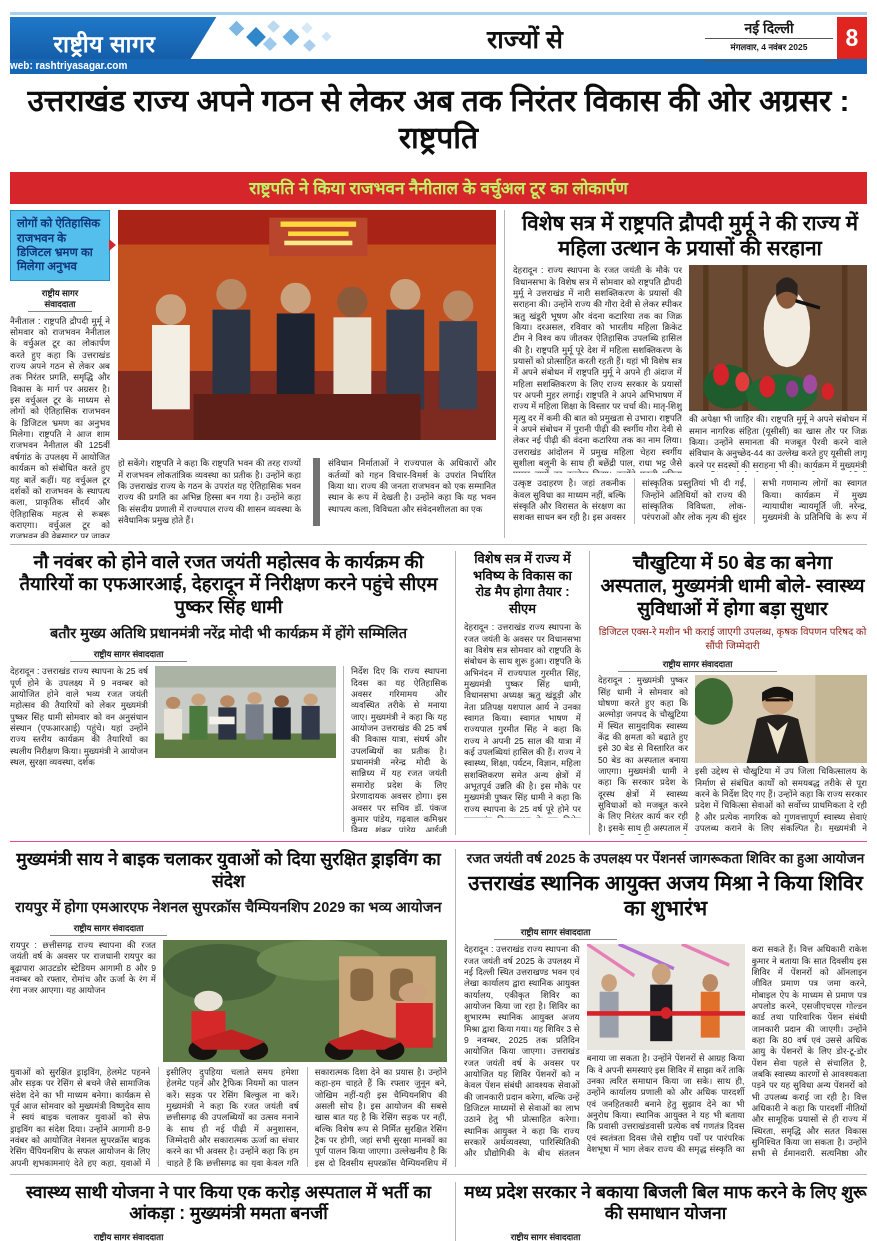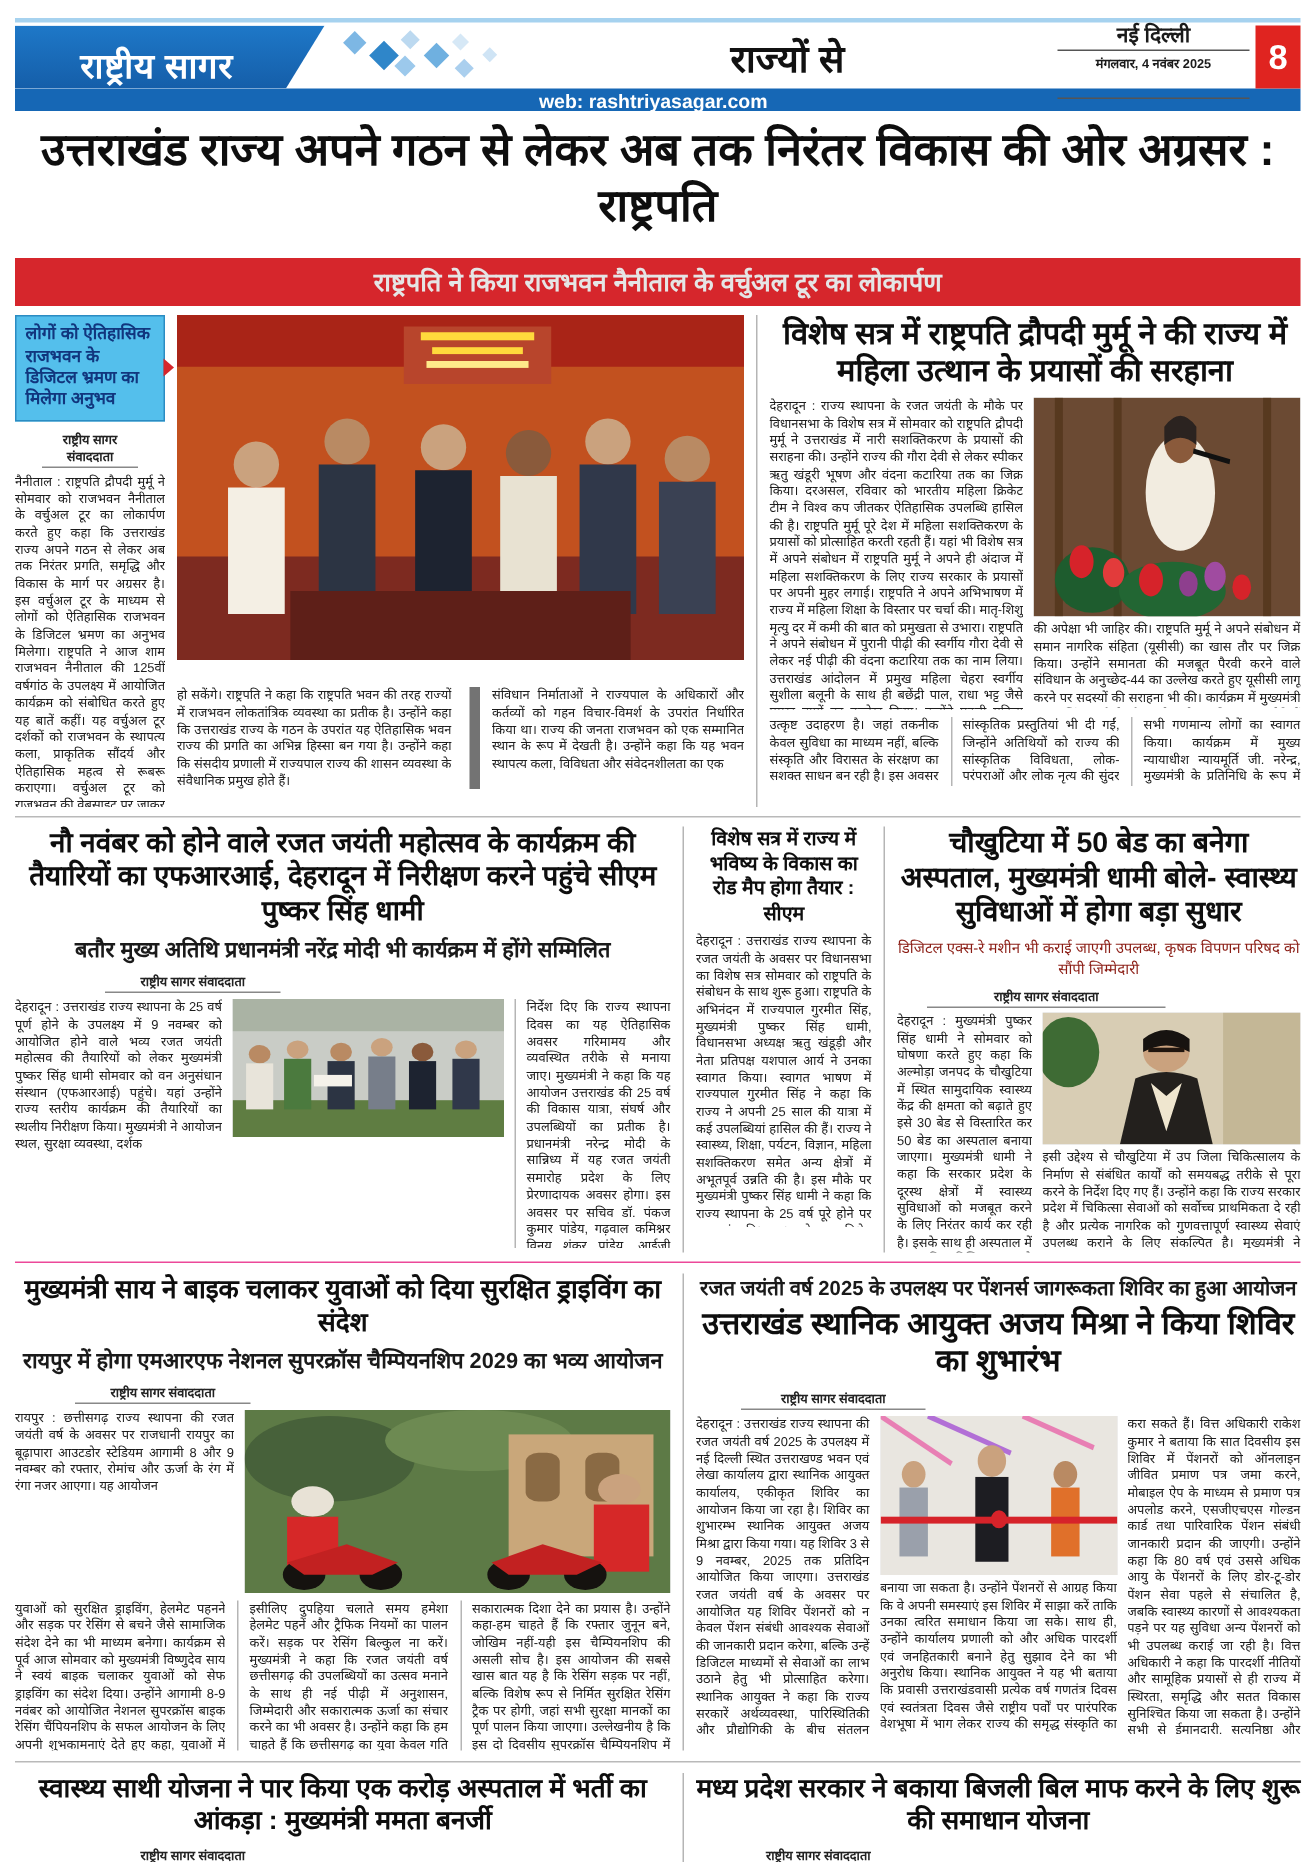--- a/index.html
+++ b/index.html
@@ -10,27 +10,27 @@
   
   .topline { height:3px; background:#a6d2ef; margin-bottom:2px; }
   .masthead { display:flex; align-items:stretch; height:42px; position:relative; }
   .brand { width:215px; background:linear-gradient(180deg,#1e78c8,#155ea9); clip-path:polygon(0 0,96% 0,84% 100%,0 100%); display:flex; align-items:flex-end; justify-content:center; }
   .brand-name { color:#fff; font-size:23px; font-weight:bold; letter-spacing:.5px; padding-right:26px; }
   .diamonds { width:120px; position:relative; }
   .dia { position:absolute; transform:rotate(45deg); }
   .section-name { flex:1; display:flex; align-items:center; justify-content:center; font-size:25px; font-weight:bold; color:#111; }
   .date-box { width:128px; display:flex; flex-direction:column; justify-content:center; border-bottom:0; padding-top:2px; }
   .city { font-weight:bold; font-size:14px; text-align:center; border-bottom:1px solid #555; padding-bottom:1px; }
-  .date { font-size:8.5px; font-weight:bold; text-align:center; padding-top:2px; border-bottom:1px solid #555; padding-bottom:18px; }
+  .date { font-size:8.5px; font-weight:bold; text-align:center; padding-top:2px; border-bottom:1px solid #555; padding-bottom:8px; }
   .page-no { width:30px; margin-left:4px; background:#e02420; color:#fff; display:flex; align-items:center; justify-content:center; font-size:23px; font-weight:bold; }
-  .webstrip { height:15px; background:#1667b5; color:#fff; font-size:13px; font-weight:bold; text-align:center; padding:1px 6px 1px 0; }
+  .webstrip { height:15px; background:#1667b5; color:#fff; font-size:10px; font-weight:bold; text-align:left; padding:1px 6px 1px 0; }
 
   
   .lead-head { font-size:30px; font-weight:bold; text-align:center; color:#121212; margin:9px 0 7px; line-height:1.15; }
-  .red-banner { background:#d6262c; color:#e5e5e5; font-size:17px; font-weight:bold; text-align:center; padding:4px 0 5px;margin-top:16px; }
+  .red-banner { background:#d6262c; color:#bef264; font-size:17px; font-weight:bold; text-align:center; padding:4px 0 5px;margin-top:16px; }
 
   
   .byline { font-size:8.5px; font-weight:bold; text-align:center; border-bottom:1px solid #888; padding:3px 0 2px; margin:3px 18px 4px; color:#222; }
   .bodytxt { font-size:8.6px; line-height:1.32; text-align:justify; color:#1c1c1c; overflow:hidden; }
   .hd { font-weight:bold; color:#0e0e0e; line-height:1.22; }
   .photo { overflow:hidden; background:#ddd; }
   .photo svg { display:block; width:100%; height:100%; }
 
   
   .sec1 { display:grid; grid-template-columns:100px 378px 1fr; column-gap:8px; padding:6px 0 6px; border-bottom:1px solid #b9b9b9; }

